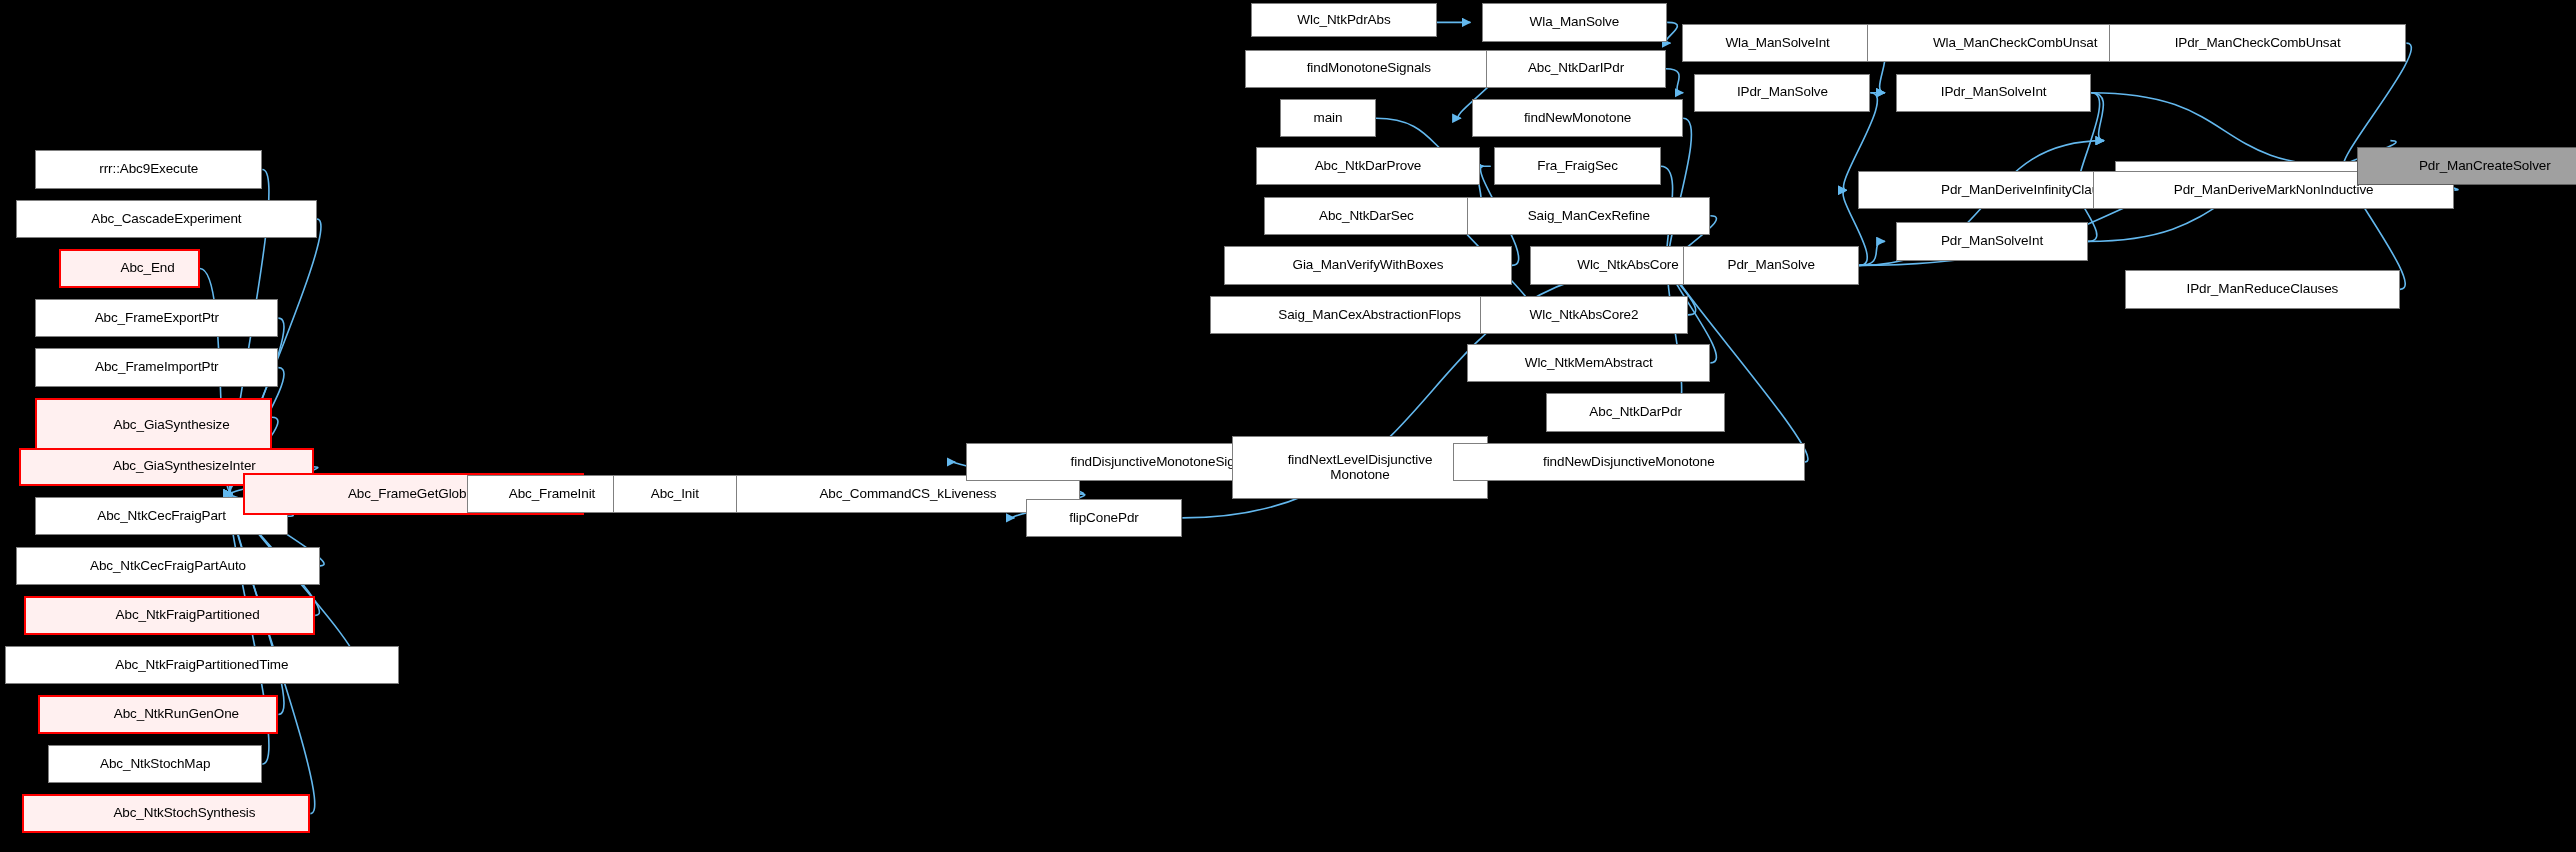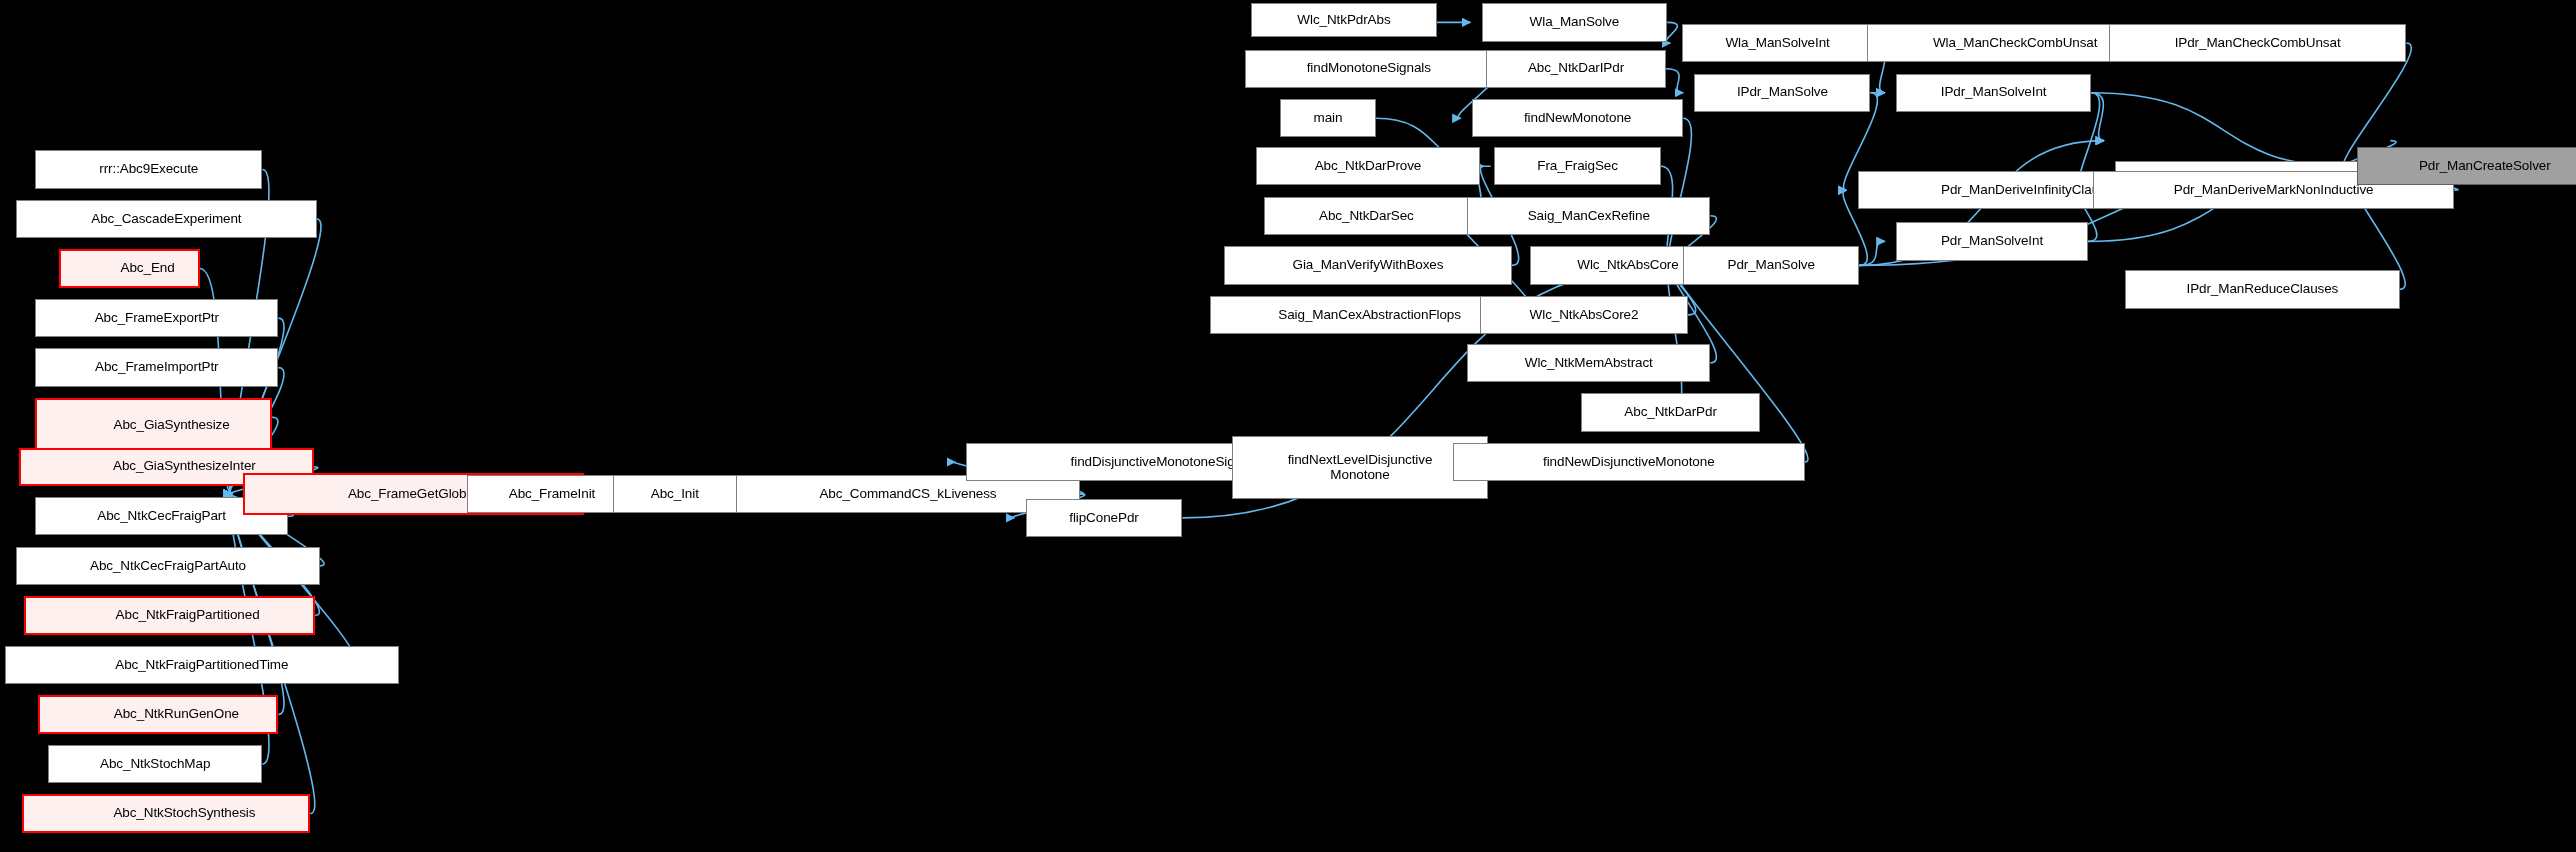--- a/index.html
+++ b/index.html
@@ -155,21 +155,21 @@
       <div class="node" style="left: 1224px; top: 246.169px; width: 288px; height: 38.364px;">Gia_ManVerifyWithBoxes</div>
       <div class="node" style="left: 1209.6px; top: 295.722px; width: 320px; height: 38.364px;">Saig_ManCexAbstractionFlops</div>
       <div class="node" style="left: 1481.6px; top: 3.197px; width: 185.6px; height: 38.364px;">Wla_ManSolve</div>
       <div class="node" style="left: 1486.4px; top: 49.5535px; width: 179.2px; height: 38.364px;">Abc_NtkDarIPdr</div>
       <div class="node" style="left: 1472px; top: 99.1069px; width: 211.2px; height: 38.364px;">findNewMonotone</div>
       <div class="node" style="left: 1494.4px; top: 147.062px; width: 166.4px; height: 38.364px;">Fra_FraigSec</div>
       <div class="node" style="left: 1467.2px; top: 196.615px; width: 243.2px; height: 38.364px;">Saig_ManCexRefine</div>
       <div class="node" style="left: 1486.4px; top: 246.169px; width: 195.2px; height: 38.364px; margin-left: 44px;">Wlc_NtkAbsCore</div>
       <div class="node" style="left: 1480px; top: 295.722px; width: 208px; height: 38.364px;">Wlc_NtkAbsCore2</div>
       <div class="node" style="left: 1467.2px; top: 343.677px; width: 243.2px; height: 38.364px;">Wlc_NtkMemAbstract</div>
-      <div class="node" style="left: 1581px; top: 393.231px; width: 179.2px; height: 38.364px;">Abc_NtkDarPdr</div>
+      <div class="node" style="left: 1546px; top: 393.231px; width: 179.2px; height: 38.364px;">Abc_NtkDarPdr</div>
       <div class="node" style="left: 1681.6px; top: 23.9775px; width: 192px; height: 38.364px;">Wla_ManSolveInt</div>
       <div class="node" style="left: 1694.4px; top: 73.531px; width: 176px; height: 38.364px;">IPdr_ManSolve</div>
       <div class="node" style="left: 1683.2px; top: 246.169px; width: 176px; height: 38.364px;">Pdr_ManSolve</div>
       <div class="node" style="left: 1867.2px; top: 23.9775px; width: 296px; height: 38.364px;">Wla_ManCheckCombUnsat</div>
       <div class="node" style="left: 1896px; top: 73.531px; width: 195.2px; height: 38.364px;">IPdr_ManSolveInt</div>
       <div class="node" style="left: 1857.6px; top: 171.039px; width: 345.6px; height: 38.364px;">Pdr_ManDeriveInfinityClauses</div>
       <div class="node" style="left: 1896px; top: 222.191px; width: 192px; height: 38.364px;">Pdr_ManSolveInt</div>
       <div class="node" style="left: 2108.8px; top: 23.9775px; width: 297.6px; height: 38.364px;">IPdr_ManCheckCombUnsat</div>
       <div class="node" style="left: 2115.2px; top: 121.486px; width: 275.2px; height: 38.364px; margin-top: 40px;">Pdr_ManVerifyInvariant</div>
       <div class="node" style="left: 2092.8px; top: 171.039px; width: 361.6px; height: 38.364px;">Pdr_ManDeriveMarkNonInductive</div>

